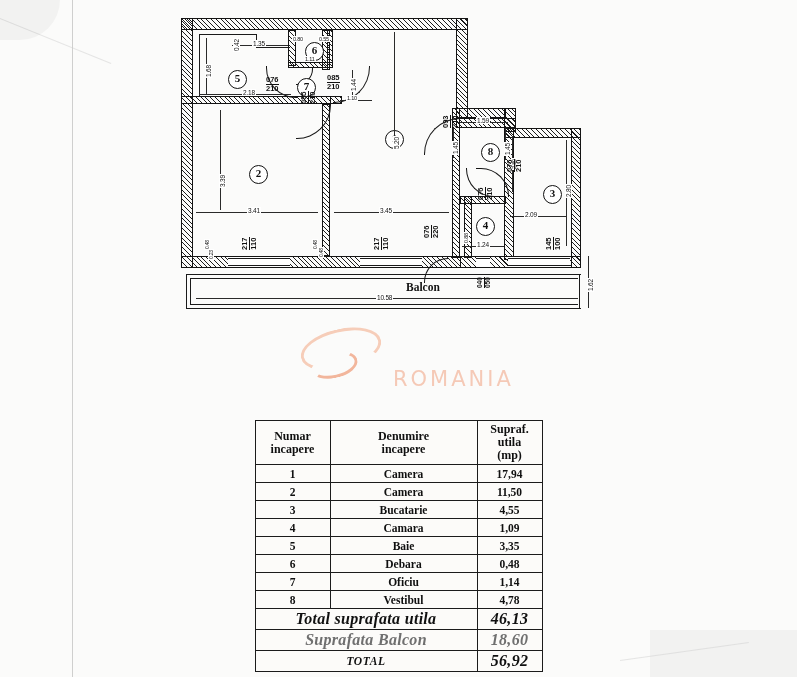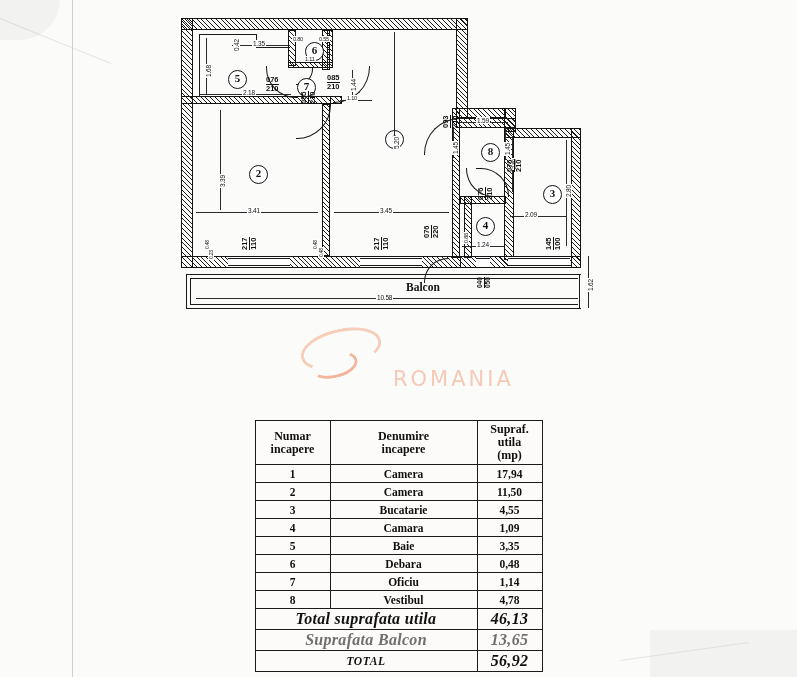--- a/index.html
+++ b/index.html
@@ -376,21 +376,21 @@
             <td class="c-num">8</td>
             <td class="c-name">Vestibul</td>
             <td class="c-val">4,78</td>
           </tr>
           <tr>
             <td colspan="2" class="tot-lbl">Total suprafata utila</td>
             <td class="c-val tot-lbl">46,13</td>
           </tr>
           <tr class="faint">
             <td colspan="2" class="tot-lbl">Suprafata Balcon</td>
-            <td class="c-val tot-lbl">13,65</td>
+            <td class="c-val tot-lbl">18,60</td>
           </tr>
           <tr>
             <td colspan="2" class="total-word">TOTAL</td>
             <td class="c-val tot-lbl">56,92</td>
           </tr>
         </tbody>
     </table>
   </div>
 </div>
 

